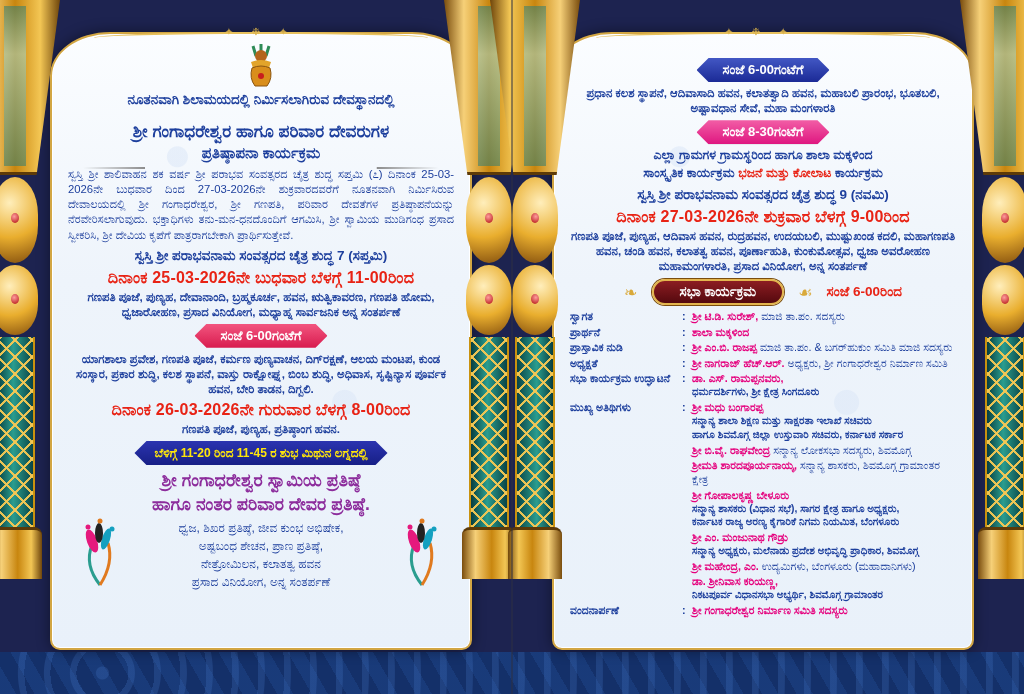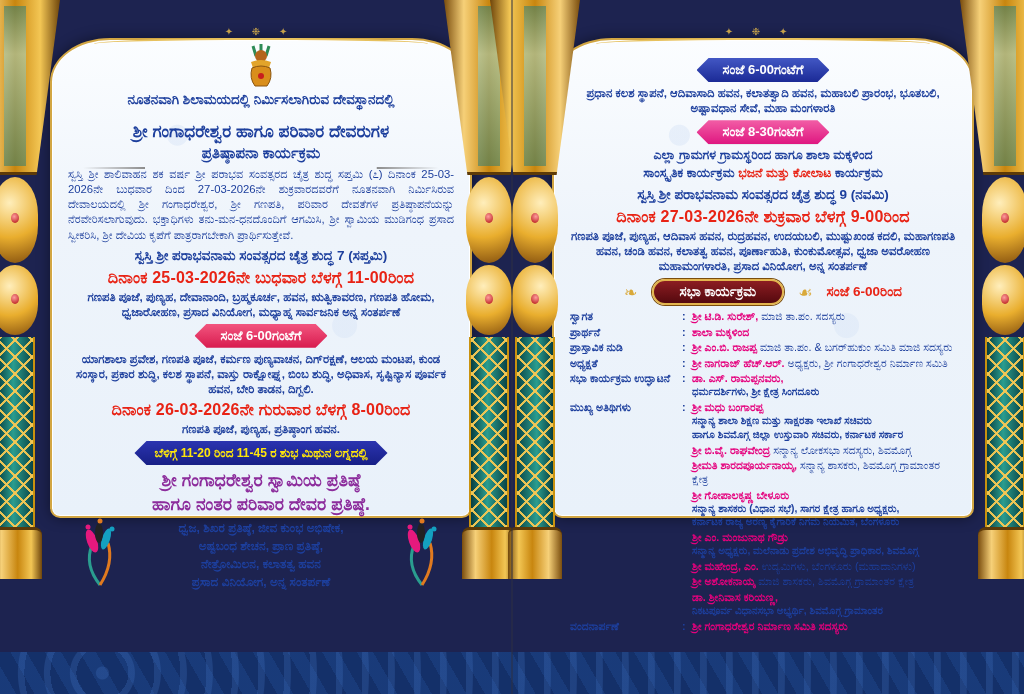--- a/index.html
+++ b/index.html
@@ -18,29 +18,29 @@
       repeating-radial-gradient(circle at 10% 50%, rgba(70,120,200,.25) 0 6px, transparent 7px 26px),
       repeating-linear-gradient(60deg, rgba(40,90,170,.25) 0 14px, transparent 14px 30px),
       #143069;
     z-index:1;
   }
   .top-filigree { position:absolute; top:26px; width:220px; text-align:center;
     color:#d8b04a; font-size:10px; letter-spacing:8px; z-index:3; opacity:.9; }
 
   
   .page {
-    position:absolute; top:38px; height:480px; width:422px; z-index:2;
+    position:absolute; top:32px; height:618px; width:422px; z-index:2;
     background:
       radial-gradient(circle at 30% 20%, rgba(190,210,240,.25) 0 10px, transparent 11px),
       radial-gradient(circle at 70% 60%, rgba(190,210,240,.2) 0 12px, transparent 13px),
       linear-gradient(180deg, #fbfdff, #eef4fb 40%, #e9f1fa);
     border:2px solid #d2a643;
     box-shadow:0 0 0 1px #fff inset, 0 0 14px rgba(0,0,0,.45);
     border-radius:60px 60px 10px 10px / 44px 44px 10px 10px;
-    padding:4px 16px 8px;
+    padding:10px 16px 8px;
   }
   .page-left  { left:50px; }
   .page-right { left:552px; }
   .page::before { 
     content:""; position:absolute; top:-2px; left:10%; right:10%; height:10px;
     border-top:2px solid #e7c15e; border-radius:50%;
   }
 
   
   .pillar { position:absolute; top:0; bottom:0; width:46px; z-index:4; }
@@ -102,21 +102,21 @@
   .rb-blue { background:linear-gradient(180deg,#4257c4,#1b2a96); }
   .rb-navy { background:linear-gradient(180deg,#2b34b0,#171f86); color:#ffe60a; font-size:12px; padding:5px 20px;
     filter:drop-shadow(0 0 2px #ffffff) drop-shadow(0 1px 1px rgba(0,0,0,.4)); }
 
   .saluation { font-size:12px; font-weight:bold; margin:4px 0 1px; }
   .para { font-size:11.3px; line-height:1.34; text-align:justify; font-weight:500; }
   .subhead { font-size:13.5px; font-weight:bold; margin-top:5px; }
   .datehead { font-size:16px; font-weight:bold; margin-top:5px; letter-spacing:.2px; }
   .details { font-size:11.6px; line-height:1.3; font-weight:600; margin-top:2px; }
   .pratishta { font-size:17.5px; font-weight:bold; line-height:1.35; margin-top:4px; }
-  .closing { font-size:12px; font-weight:bold; line-height:1.5; margin-top:3px; position:relative; }
+  .closing { font-size:12px; font-weight:normal; line-height:1.5; margin-top:3px; position:relative; }
   .flower { position:absolute; bottom:2px; width:52px; height:74px; }
   .flower.fl-l { left:6px; } .flower.fl-r { right:6px; }
 
   
   .sabha-row { display:flex; align-items:center; justify-content:center; gap:14px; margin:6px 0 4px; }
   .sabha-ribbon { position:relative; background:linear-gradient(180deg,#8c1d22,#55090e);
     border:2px solid #e3b54e; border-radius:16px; color:#fff; font-weight:bold; font-size:13.5px;
     padding:3px 26px; box-shadow:0 0 0 1px #7a4d0e; }
   .sabha-swirl { color:#d9a93a; font-size:16px; }
   .sabha-time { font-size:13.5px; font-weight:bold; }
@@ -341,29 +341,20 @@
   <div class="prow">
     <span class="row-label c-blue"></span>
     <span class="row-sep c-blue"></span>
     <span class="row-body">
       <span class="row-name c-pink">ಶ್ರೀ ಮಹೇಂದ್ರ, ಎಂ. </span>
       <span class="row-desc c-blue">ಉದ್ಯಮಿಗಳು, ಬೆಂಗಳೂರು (ಮಹಾದಾನಿಗಳು)</span>
       <span class="row-sublines"></span>
     </span>
   </div>
 
-  <div class="prow">
-    <span class="row-label c-blue"></span>
-    <span class="row-sep c-blue"></span>
-    <span class="row-body">
-      <span class="row-name c-pink">ಶ್ರೀ ಅಶೋಕನಾಯ್ಕ </span>
-      <span class="row-desc c-blue">ಮಾಜಿ ಶಾಸಕರು, ಶಿವಮೊಗ್ಗ ಗ್ರಾಮಾಂತರ ಕ್ಷೇತ್ರ</span>
-      <span class="row-sublines"></span>
-    </span>
-  </div>
 
   <div class="prow">
     <span class="row-label c-blue"></span>
     <span class="row-sep c-blue"></span>
     <span class="row-body">
       <span class="row-name c-pink">ಡಾ. ಶ್ರೀನಿವಾಸ ಕರಿಯಣ್ಣ,</span>
       <span class="row-desc c-blue"></span>
       <span class="row-sublines"><div class="sub-line">ನಿಕಟಪೂರ್ವ ವಿಧಾನಸಭಾ ಅಭ್ಯರ್ಥಿ, ಶಿವಮೊಗ್ಗ ಗ್ರಾಮಾಂತರ</div></span>
     </span>
   </div>

